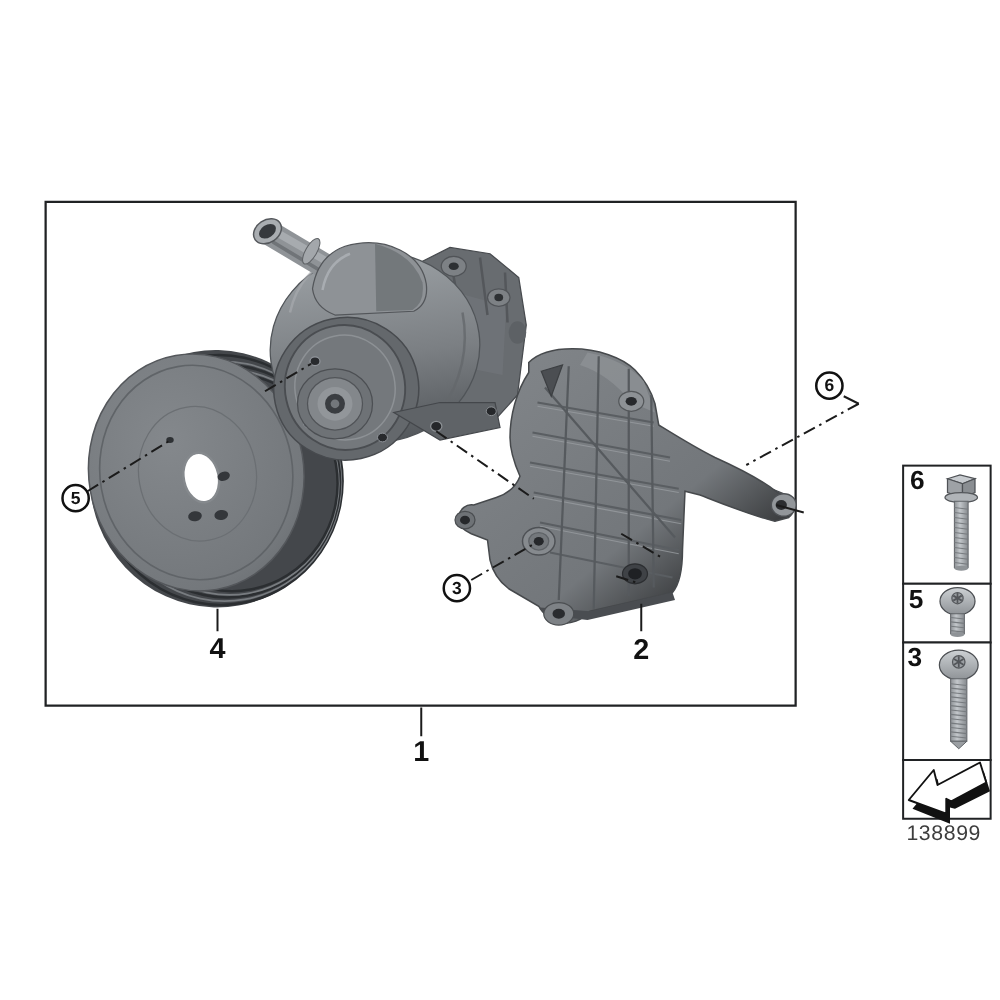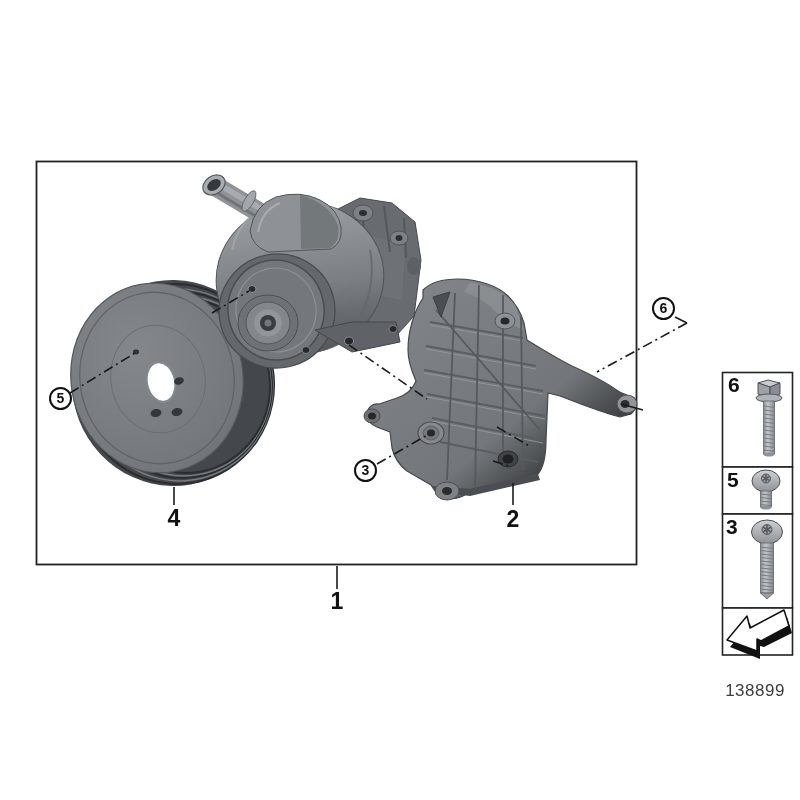--- a/index.html
+++ b/index.html
@@ -16,21 +16,21 @@
   .callout.circled{
     width:23px;height:23px;border:2px solid #111;border-radius:50%;
     background:#fff;box-sizing:border-box;font-size:14px;line-height:19px;
   }
   .legend-num{
     position:absolute;color:#111;font-weight:bold;font-size:21px;line-height:22px;
     cursor:pointer;
   }
   .drawing-number{
     position:absolute;left:710px;top:657px;width:90px;text-align:center;
-    font-size:17px;color:#3d3d3d;letter-spacing:0.5px;margin-top:24px;
+    font-size:17px;color:#3d3d3d;letter-spacing:0.5px;
   }
 </style>
 </head>
 <body>
 
 <div class="stage">
 
 <svg width="800" height="800" viewBox="0 0 800 800">
   <defs>
     <linearGradient id="gPump" x1="0" y1="0" x2="0" y2="1">

